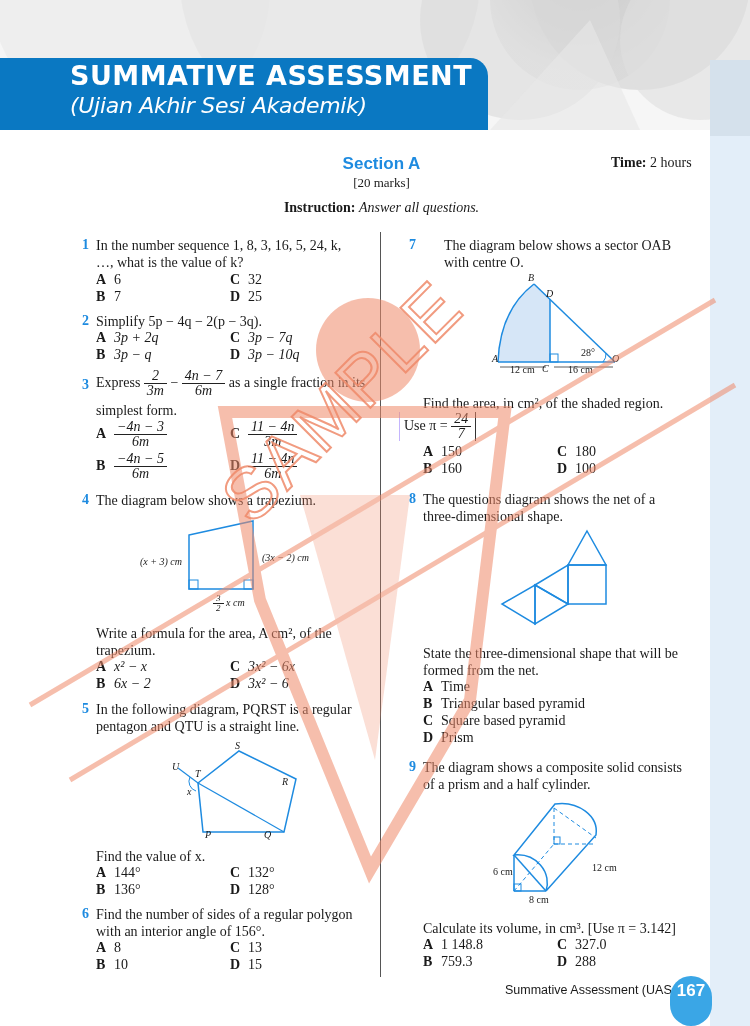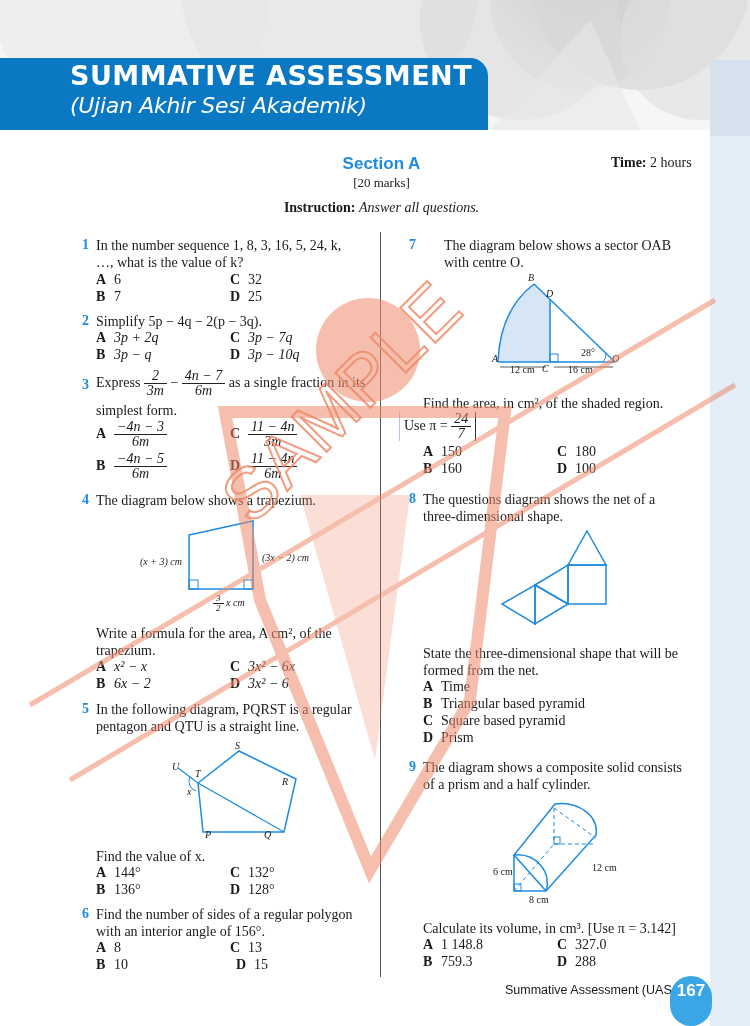--- a/index.html
+++ b/index.html
@@ -138,21 +138,21 @@
 <div class="opt" style="left:96px;top:865px"><b>A</b><span>144°</span></div>
 <div class="opt" style="left:96px;top:882px"><b>B</b><span>136°</span></div>
 <div class="opt" style="left:230px;top:865px"><b>C</b><span>132°</span></div>
 <div class="opt" style="left:230px;top:882px"><b>D</b><span>128°</span></div>
 
 <div class="qnum" style="left:82px;top:906px">6</div>
 <div class="q" style="left:96px;top:906px;width:270px">Find the number of sides of a regular polygon with an interior angle of 156°.</div>
 <div class="opt" style="left:96px;top:940px"><b>A</b><span>8</span></div>
 <div class="opt" style="left:96px;top:957px"><b>B</b><span>10</span></div>
 <div class="opt" style="left:230px;top:940px"><b>C</b><span>13</span></div>
-<div class="opt" style="left:236px;top:957px"><b>D</b><span>15</span></div>
+<div class="opt" style="left:230px;top:957px"><b>D</b><span>15</span></div>
 
 <div class="qnum" style="left:409px;top:237px">7</div>
 <div class="q" style="left:444px;top:237px;width:250px">The diagram below shows a sector OAB with centre O.</div>
 <svg class="abs" style="left:490px;top:280px" width="140" height="95">
   <path d="M 8,82 Q 10,30 44,4 L 60,19 L 60,82 Z" fill="#d6e6f7" stroke="none"></path>
   <path d="M 8,82 Q 10,30 44,4" fill="none" stroke="#1e8be0" stroke-width="1.5"></path>
   <line x1="44" y1="4" x2="125" y2="82" stroke="#1e8be0" stroke-width="1.5"></line>
   <line x1="60" y1="19" x2="60" y2="82" stroke="#1e8be0" stroke-width="1.5"></line>
   <line x1="8" y1="82" x2="125" y2="82" stroke="#1e8be0" stroke-width="1.5"></line>
   <rect x="60" y="74" width="8" height="8" fill="none" stroke="#1e8be0" stroke-width="1"></rect>

